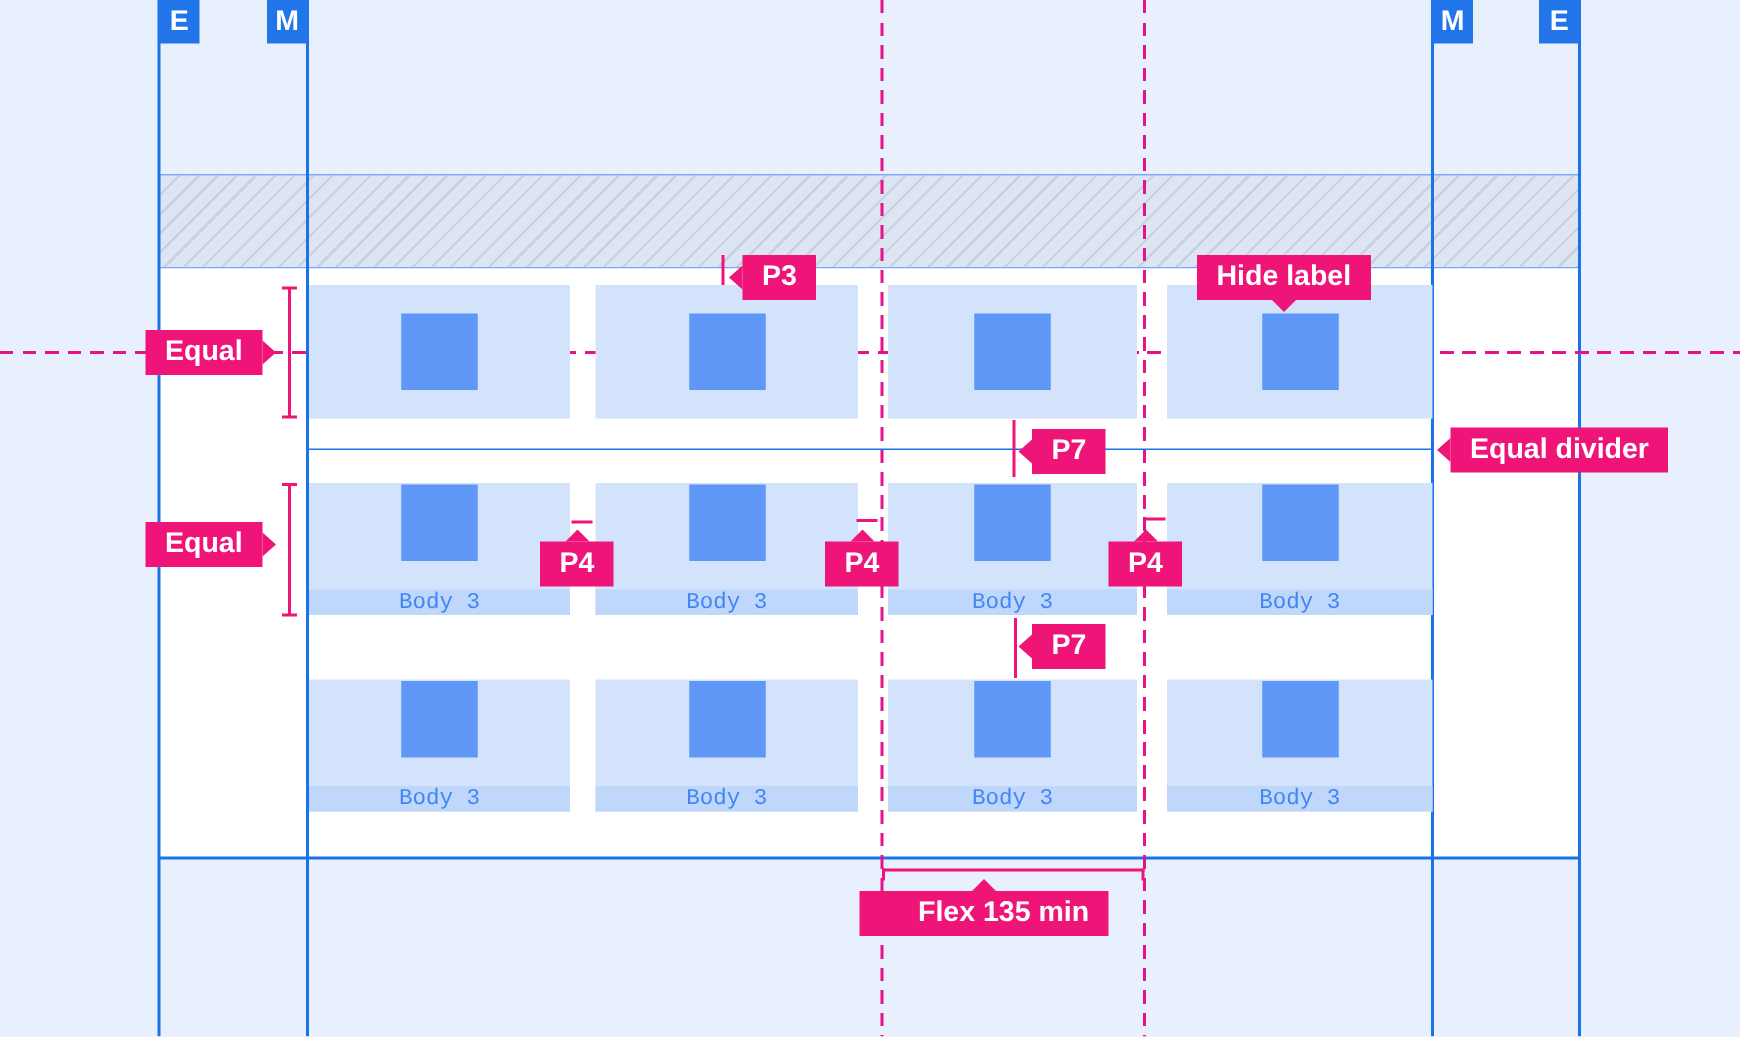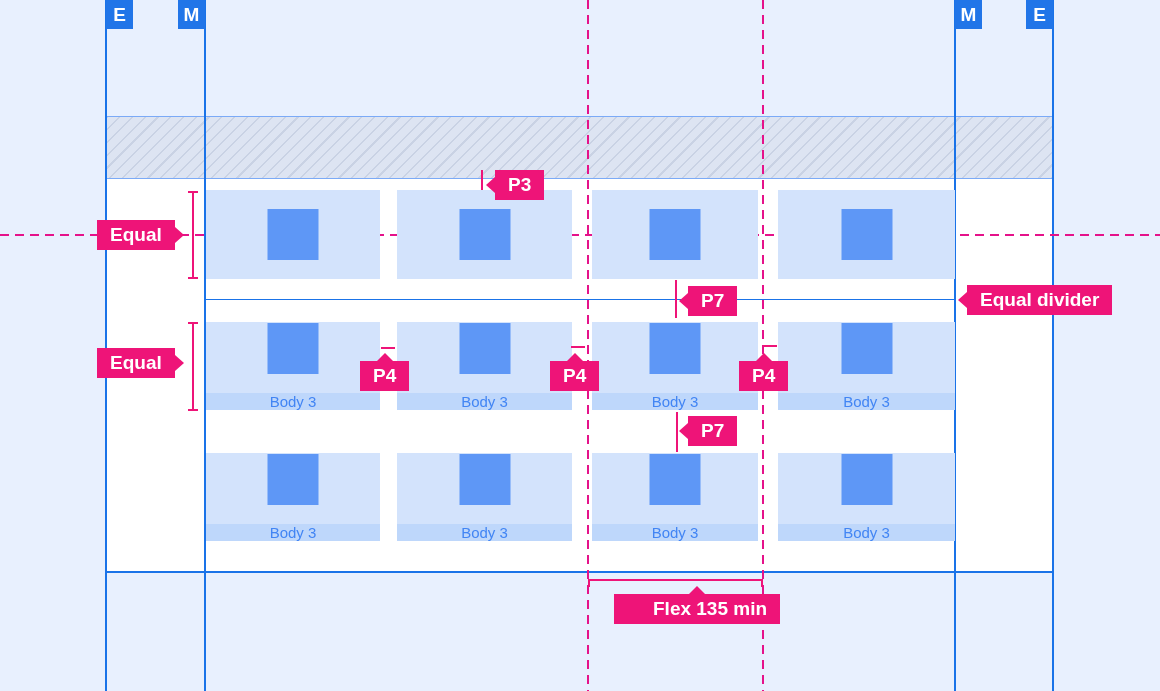--- a/index.html
+++ b/index.html
@@ -17,21 +17,21 @@
   .vguide{position:absolute;top:0;width:2px;height:691px;background:#1a73e8;}
   .divider-line{position:absolute;left:205px;top:299px;width:750px;height:1px;background:#1a73e8;}
 
   
   .dash-v{position:absolute;top:0;width:2px;height:691px;
     background:repeating-linear-gradient(180deg,#e5128a 0 9px,transparent 9px 15px);}
   .dash-h{position:absolute;left:0;top:234px;width:1160px;height:2px;
     background:repeating-linear-gradient(90deg,#e5128a 0 9px,transparent 9px 15px);}
 
   
-  .card{position:absolute;background:#d3e3fc;}
+  .card{position:absolute;background:#d3e3fc;font-family:Liberation Mono, monospace;}
   .tile{position:absolute;left:50%;transform:translateX(-50%);width:51px;height:51px;background:#5e97f6;}
   .card-footer{position:absolute;left:0;bottom:0;width:100%;height:17px;background:#bed7fb;
     display:flex;align-items:center;justify-content:center;}
   .card-footer span{font-size:15px;color:#4285f4;line-height:17px;}
 
   
   .pink-mark{position:absolute;background:#ee1478;}
 
   
   .marker{position:absolute;top:0;width:27px;height:29px;background:#2175e8;color:#fff;
@@ -153,21 +153,22 @@
   <div class="pink-mark" style="left:761px;top:579px;width:2px;height:8px;"></div>
 
   <div class="marker" style="left:106px;">E</div>
   <div class="marker" style="left:178px;">M</div>
   <div class="marker" style="left:955px;">M</div>
   <div class="marker" style="left:1026px;">E</div>
 
   <div class="plabel arrow-right" style="left:97px;top:220px;">Equal</div>
   <div class="plabel arrow-right" style="left:97px;top:348px;">Equal</div>
   <div class="plabel arrow-left" style="left:495px;top:170px;">P3</div>
+  <div class="plabel arrow-down" style="left:798px;top:170px;">Hide label</div>
   <div class="plabel arrow-left" style="left:688px;top:286px;">P7</div>
   <div class="plabel arrow-left" style="left:967px;top:285px;">Equal divider</div>
   <div class="plabel arrow-up" style="left:360px;top:361px;">P4</div>
   <div class="plabel arrow-up" style="left:550px;top:361px;">P4</div>
   <div class="plabel arrow-up" style="left:739px;top:361px;">P4</div>
   <div class="plabel arrow-left" style="left:688px;top:416px;">P7</div>
-  <div class="plabel arrow-up" style="left:614px;top:594px;padding-left:39px;">Flex 135 min</div>
+  <div class="plabel arrow-up" style="left:573px;top:594px;padding-left:39px;">Flex 135 min</div>
 
 </div>
 
 </body></html>

